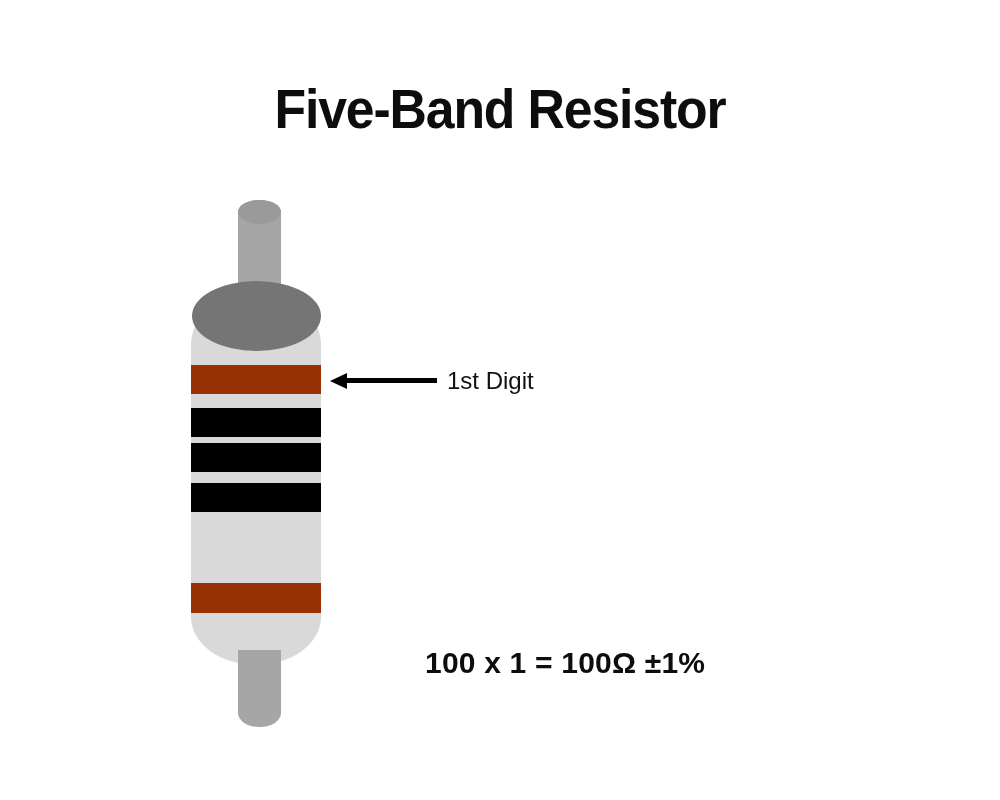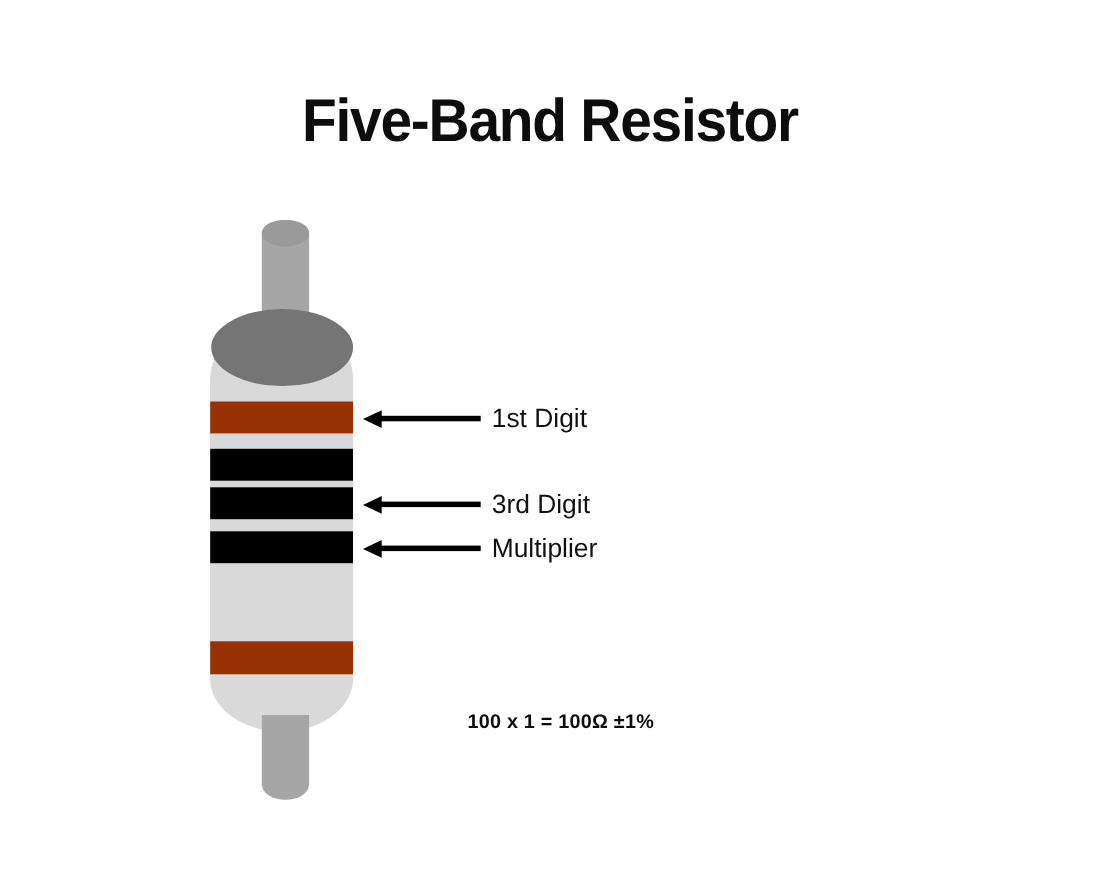--- a/index.html
+++ b/index.html
@@ -142,21 +142,21 @@
     margin-left: 10px;
     line-height: 1;
   }
 
   
   #formula {
     position: absolute;
     left: 425px;
     top: 646px;
     font-family: "Liberation Sans", sans-serif;
-    font-size: 18px;
+    font-size: 30px;
     font-weight: bold;
     color: #0d0d0d;
     white-space: nowrap;
     letter-spacing: 0.2px;
   }
 </style>
 </head>
 <body>
 
 <div id="diagram-title">Five-Band Resistor</div>
@@ -180,32 +180,18 @@
 
   <div class="callout" id="callout-0" style="left: 330px; top: 368px;">
     <div class="arrow-wrap">
       <div class="arrow-head"></div>
       <div class="arrow-shaft"></div>
     </div>
     <div class="callout-label">1st Digit</div>
   </div>
 
 
-  <div class="callout" id="callout-2" style="left: 330px; top: 446px;">
-    <div class="arrow-wrap">
-      <div class="arrow-head"></div>
-      <div class="arrow-shaft"></div>
-    </div>
-    <div class="callout-label">3rd Digit</div>
-  </div>
 
-  <div class="callout" id="callout-3" style="left: 330px; top: 486px;">
-    <div class="arrow-wrap">
-      <div class="arrow-head"></div>
-      <div class="arrow-shaft"></div>
-    </div>
-    <div class="callout-label">Multiplier</div>
-  </div>
 
 
 </div>
 
 <div id="formula">100 x 1 = 100Ω ±1%</div>
 
 </body></html>

